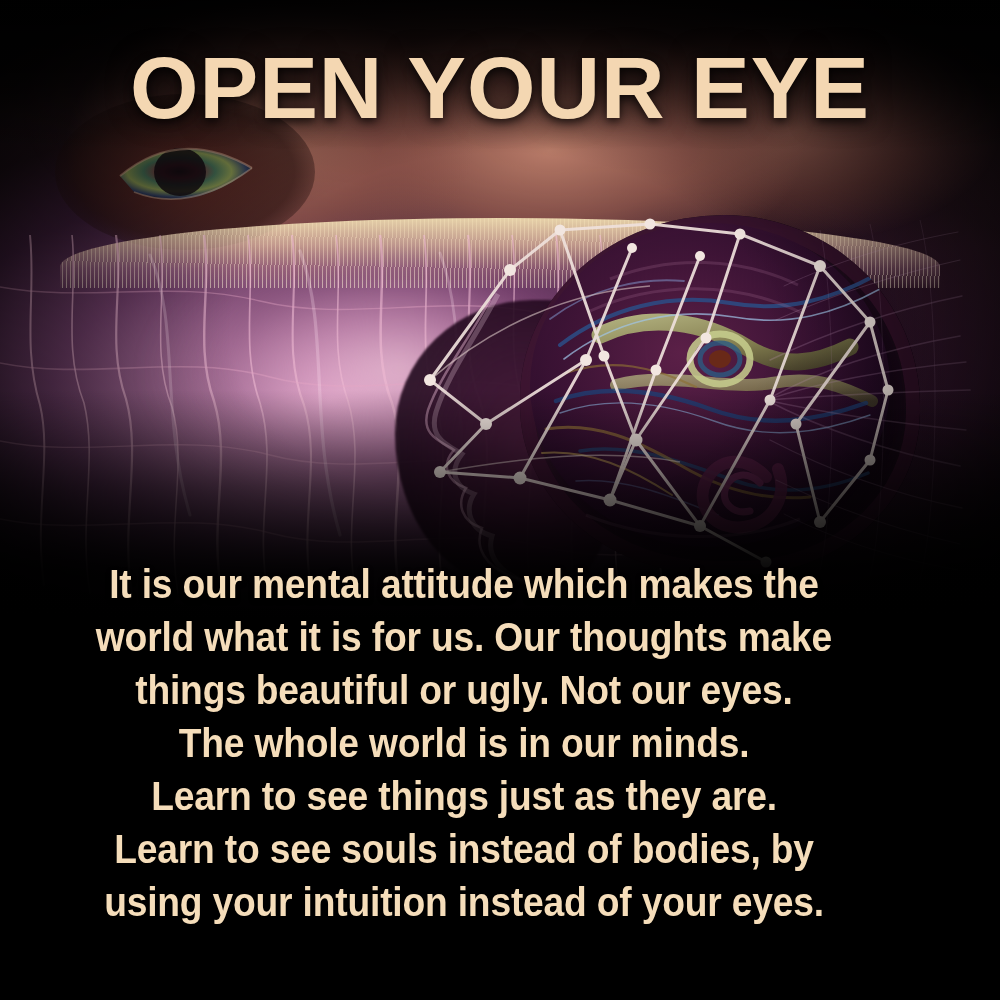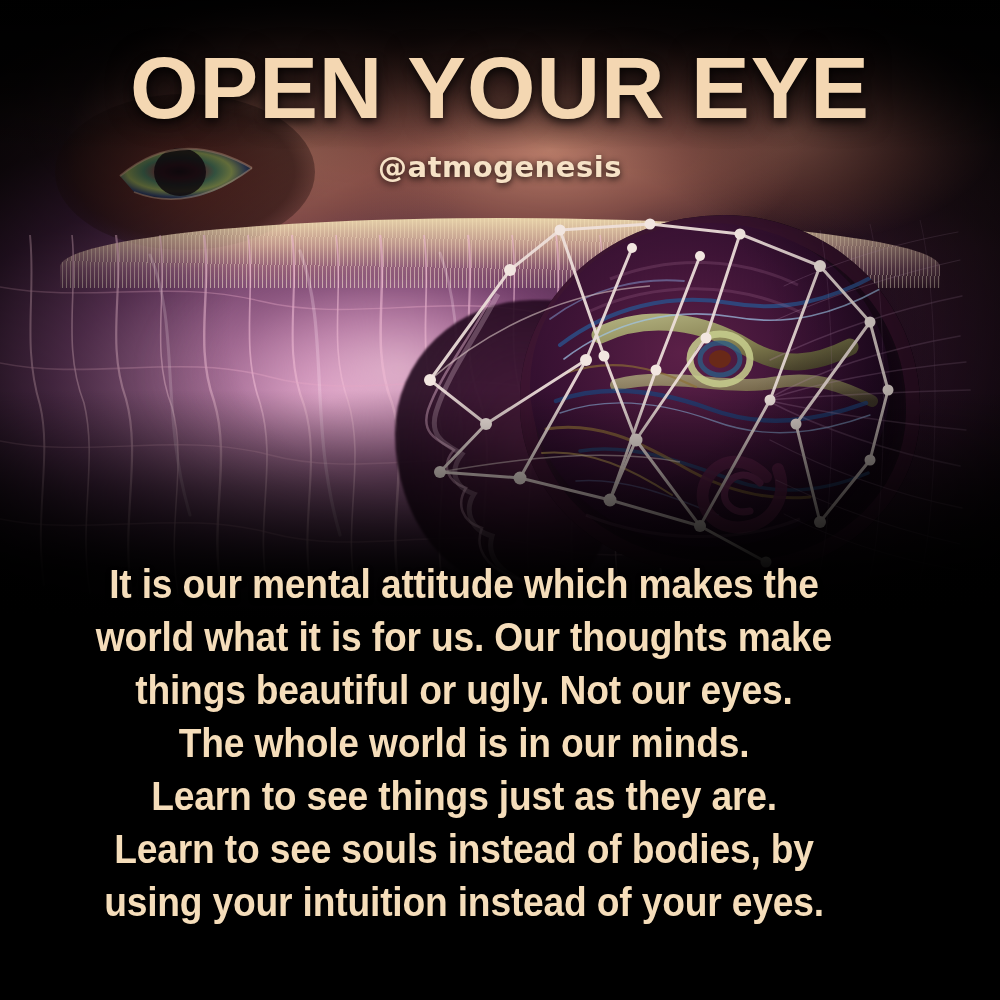--- a/index.html
+++ b/index.html
@@ -443,21 +443,20 @@
         </g>
       </svg>
     </div>
 
     <div class="layer-vignette"></div>
     <div class="layer-fadetop"></div>
     <div class="layer-fadebottom"></div>
   </div>
 
   <div class="title">OPEN YOUR EYE</div>
-  <div class="handle">@atmogenesis</div>
 
   <div class="quote">
     <div class="ln">It is our mental attitude which makes the</div>
     <div class="ln">world what it is for us. Our thoughts make</div>
     <div class="ln">things beautiful or ugly. Not our eyes.</div>
     <div class="ln">The whole world is in our minds.</div>
     <div class="ln">Learn to see things just as they are.</div>
     <div class="ln">Learn to see souls instead of bodies, by</div>
     <div class="ln">using your intuition instead of your eyes.</div>
   </div>

